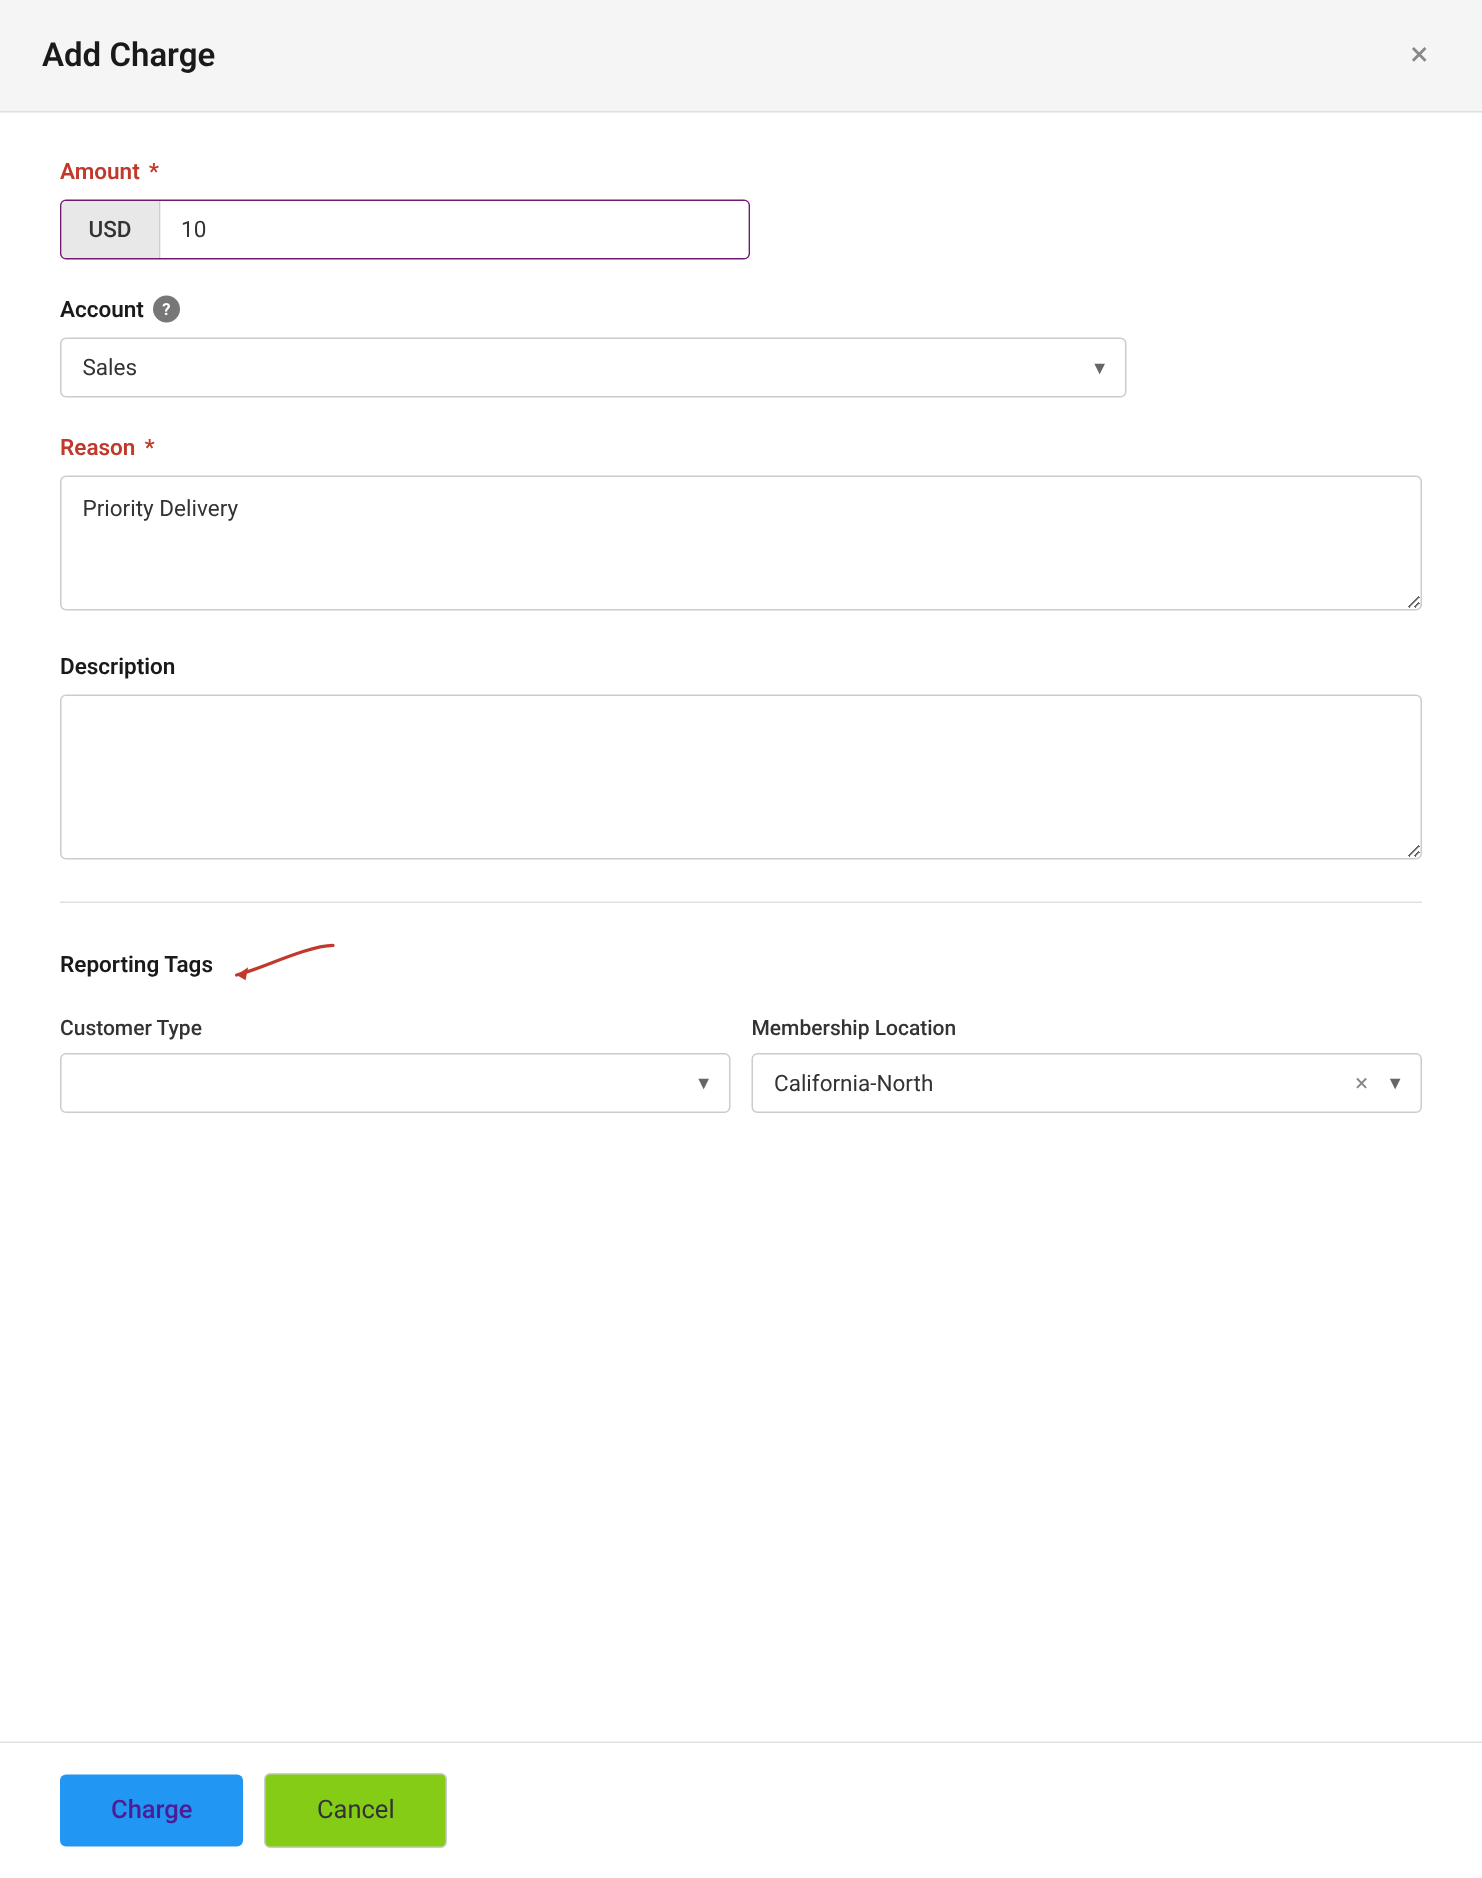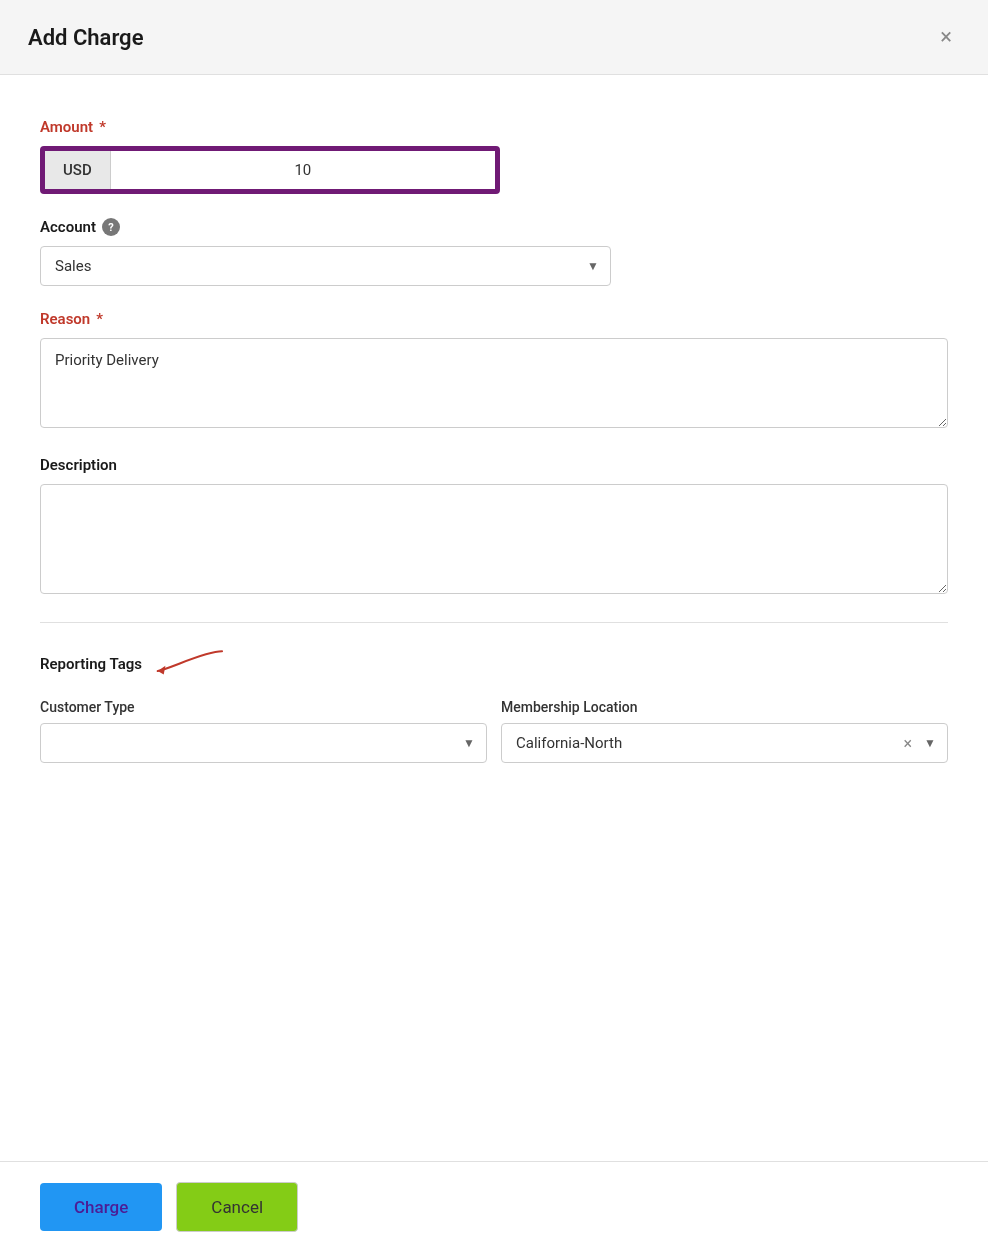--- a/index.html
+++ b/index.html
@@ -65,40 +65,39 @@
       font-weight: 600;
       color: #1a1a1a;
       margin-bottom: 10px;
       display: flex;
       align-items: center;
       gap: 6px;
     }
 
     .field-label.required {
       color: #c0392b;
-      margin-top: 13px;
     }
 
     .help-icon {
       display: inline-flex;
       align-items: center;
       justify-content: center;
       width: 18px;
       height: 18px;
       border-radius: 50%;
       background: #777;
       color: white;
       font-size: 11px;
       font-weight: bold;
       cursor: pointer;
     }
 
     .amount-input-row {
       display: flex;
-      border: 5px solid #701a75;
+      border: 1px solid #701a75;
       border-radius: 4px;
       overflow: hidden;
       width: 460px;
     }
 
     .currency-badge {
       background: #e8e8e8;
       padding: 10px 18px;
       font-size: 15px;
       color: #333;
@@ -109,26 +108,25 @@
     }
 
     .amount-input {
       border: none;
       outline: none;
       padding: 10px 14px;
       font-size: 15px;
       color: #333;
       flex: 1;
       background: white;
-      text-align: center;
     }
 
     .select-wrapper {
       position: relative;
-      width: 571px;
+      width: 711px;
     }
 
     .select-wrapper.full-width {
       width: 100%;
     }
 
     .select-field {
       width: 100%;
       padding: 10px 40px 10px 14px;
       border: 1px solid #ccc;

